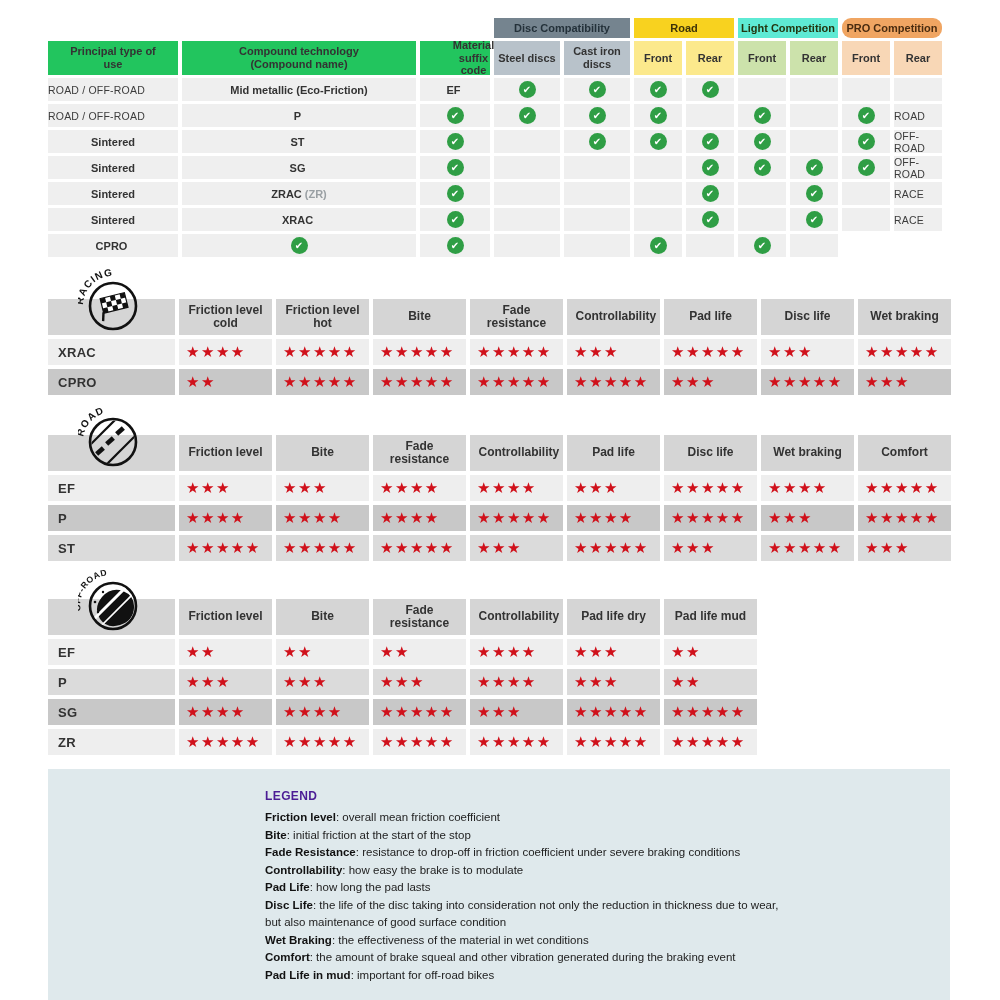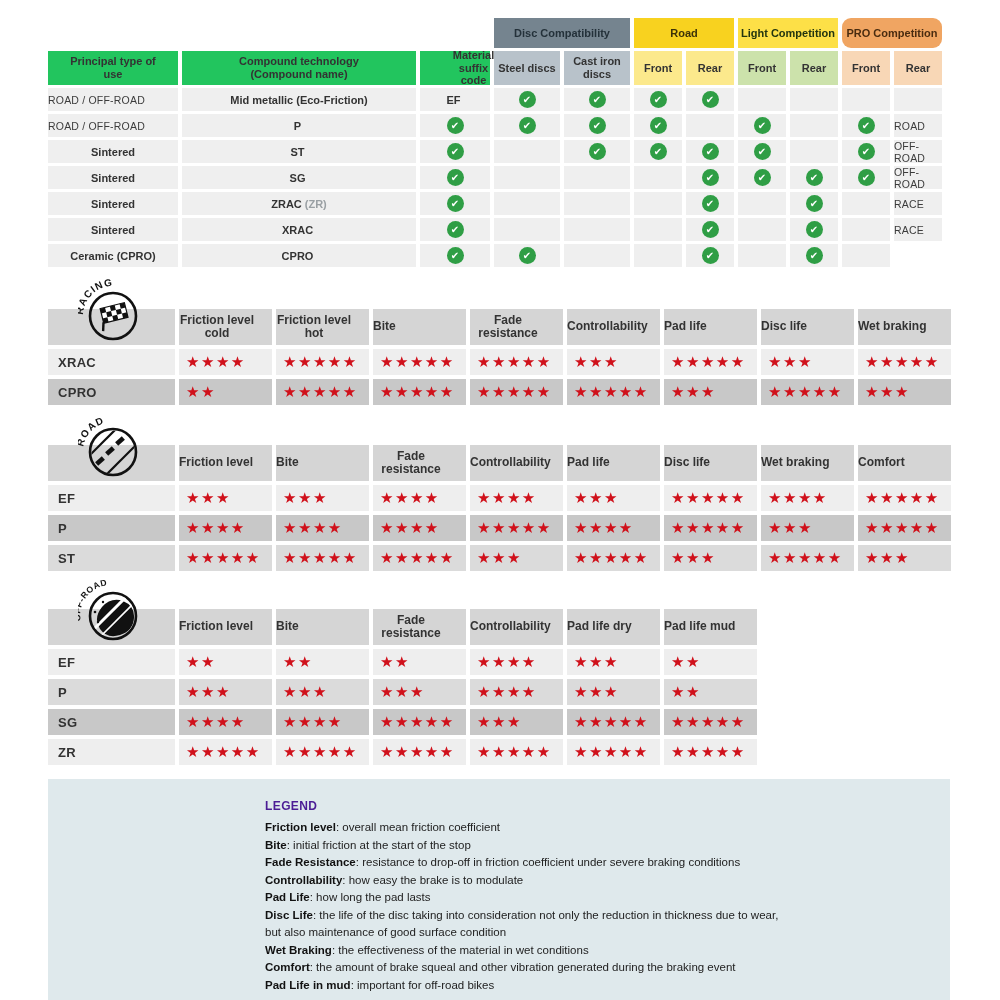--- a/index.html
+++ b/index.html
@@ -2,25 +2,25 @@
 <html><head>
 <meta charset="utf-8">
 <style>
 html,body{margin:0;padding:0;width:1000px;height:1000px;background:#fff;overflow:hidden;
   font-family:"Liberation Sans",sans-serif;color:#222;}
 .page{padding:18px 0 0 48px;width:904px;}
 
 
 .compat{display:grid;grid-template-columns:130px 234px 70px 66px 66px 48px 48px 48px 48px 48px 48px;gap:3px 4px;}
 .gpad{grid-column:1/4;}
-.gcell{height:30px;display:flex;align-items:center;justify-content:center;
+.gcell{height:20px;display:flex;align-items:center;justify-content:center;
   font-size:11px;font-weight:bold;color:#24313a;}
 .g-disc{grid-column:4/6;background:#75848f;}
 .g-road{grid-column:6/8;background:#f8d21f;color:#3d3308;}
-.g-light{grid-column:8/10;background:#fde047;color:#23350f;}
+.g-light{grid-column:8/10;background:#5eead4;color:#23350f;}
 .g-pro{grid-column:10/12;background:#f0a562;color:#4a2c10;border-radius:9px;}
 .h{height:34px;background:#22c55e;display:flex;align-items:center;justify-content:center;
   text-align:center;font-size:11px;font-weight:bold;color:#333;line-height:1.15;}
 .h span{display:block;}
 .h1 span{max-width:96px;}
 .h2 span{max-width:170px;}
 .h3 span{max-width:78px;padding-left:37px;}
 .s-disc{background:#b8c2ca;}
 .s-road{background:#fce98c;}
 .s-light{background:#cce2ab;}
@@ -39,21 +39,21 @@
 
 .sec{position:relative;}
 .sec-racing{margin-top:42px;}
 .sec-road{margin-top:40px;}
 .sec-off{margin-top:38px;}
 .badge{position:absolute;left:30px;top:-30px;width:66px;height:66px;}
 .rg{display:grid;gap:4px;}
 .rg8{grid-template-columns:127px repeat(8,93px);}
 .rg6{grid-template-columns:127px repeat(6,93px);}
 .rh0{background:transparent;}
-.rh{height:36px;background:#d5d5d5;display:flex;align-items:center;justify-content:flex-start;
+.rh{height:36px;background:#d5d5d5;display:flex;align-items:center;justify-content:center;
   text-align:center;font-weight:bold;font-size:12px;color:#333;line-height:1.12;}
 .rh span{display:block;max-width:76px;}
 .rl{height:26px;display:flex;align-items:center;padding-left:10px;
   font-size:13px;font-weight:bold;color:#333;letter-spacing:.3px;}
 .rs{height:26px;display:flex;align-items:center;padding-left:7px;
   color:#d0111b;font-size:15px;letter-spacing:1.5px;font-family:"DejaVu Sans",sans-serif;}
 .bgl{background:#eeeeee;}
 .bgm{background:#dbdbdb;}
 .bgd{background:#c8c8c8;}
 
@@ -292,21 +292,20 @@
         <span class="chk"></span>
       </div>
     <div class="c">
         <span class="chk on"></span>
       </div>
     <div class="c">
         <span class="chk"></span>
       </div>
 
     <div class="c cl">RACE</div>
-    <div class="c cb">Ceramic (CPRO)</div>
     <div class="c cb">
         <span>CPRO</span>
         <span class="code2"></span>
       </div>
     <div class="c">
         <span class="chk on"></span>
       </div>
     <div class="c">
         <span class="chk on"></span>
       </div>

